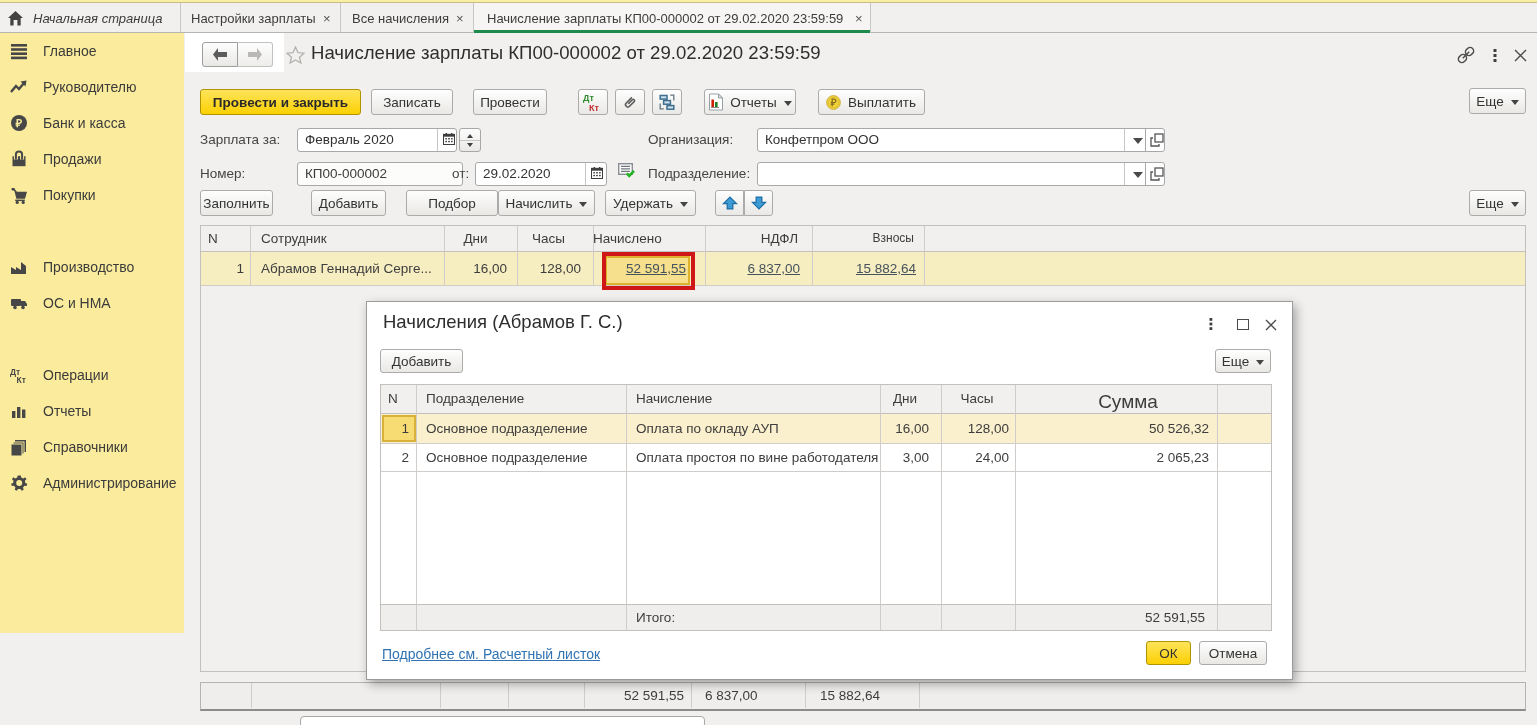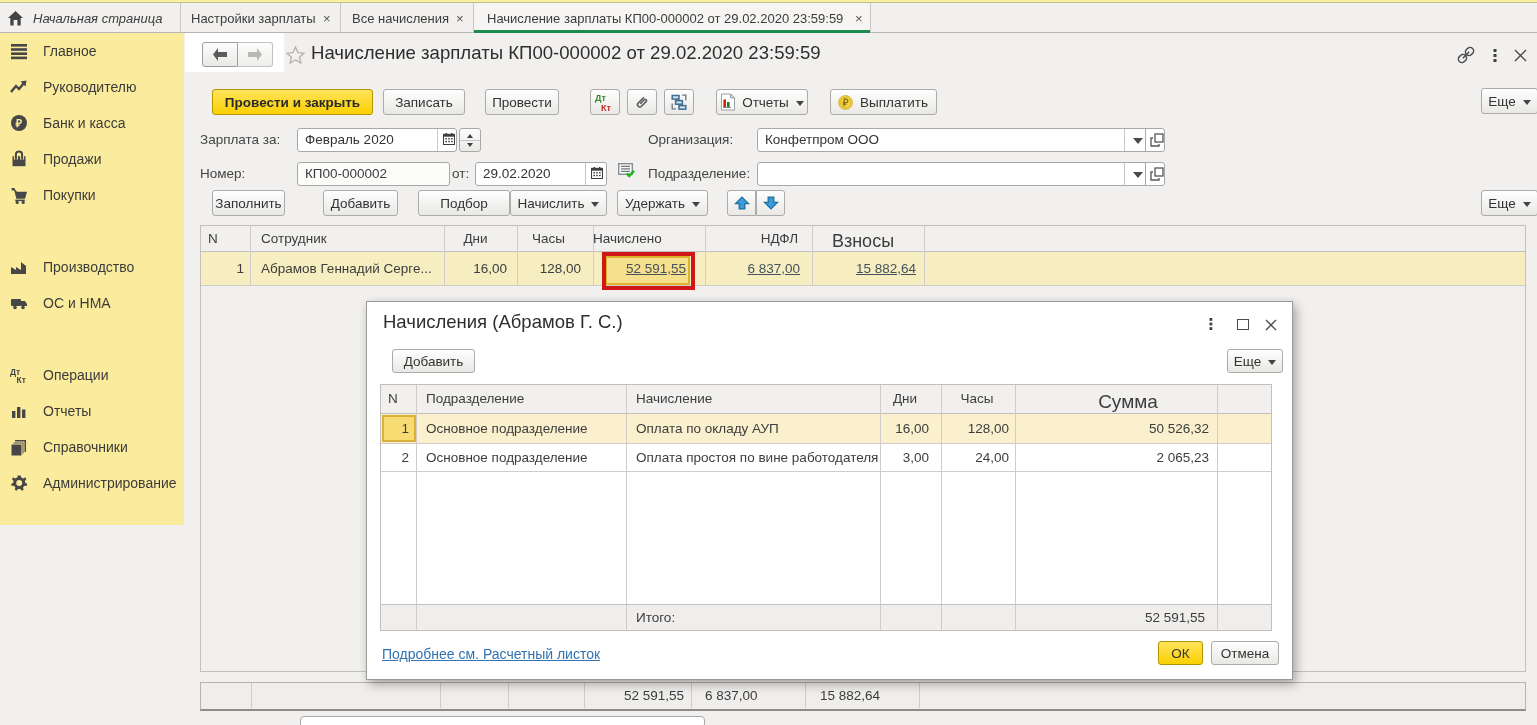--- a/index.html
+++ b/index.html
@@ -11,29 +11,29 @@
 #topstrip { position:absolute; left:0; top:0; width:1537px; height:3px; background:#f7f0a3; border-bottom:1px solid #c5bd8b; }
 #tabbar { position:absolute; left:0; top:3px; width:1537px; height:30px; background:#f1f0ee; border-bottom:1px solid #b7b5b2; }
 .tab { position:absolute; top:0; height:29px; font-size:13px; color:#3c3c3c; white-space:nowrap; }
 .tab .txt { position:absolute; top:8px; }
 .tabsep { position:absolute; top:0; width:1px; height:29px; background:#c9c7c4; }
 .tabx { color:#555; font-size:13px; }
 #activetab { position:absolute; left:473px; top:3px; width:398px; height:30px; background:#f6f5f3; border-left:1px solid #c9c7c4; border-right:1px solid #c9c7c4; }
 #activetab .green { position:absolute; left:0; bottom:0px; width:100%; height:3px; background:#1e8a4d; }
 
 
-#sidebar { position:absolute; left:0; top:33px; width:184px; height:492px; background:#fbec9d; }
+#sidebar { position:absolute; left:0; top:33px; width:184px; height:600px; background:#fbec9d; }
 .sbitem { position:absolute; left:0; width:184px; height:36px; }
 .sbitem .ic { position:absolute; left:10px; top:9px; width:18px; height:18px; }
 .sbitem .tx { position:absolute; left:43px; top:0; line-height:36px; font-size:14px; color:#3b3b3b; white-space:nowrap; }
 
 
 .btn { position:absolute; height:26px; border:1px solid #ababab; border-radius:3px;
   background:linear-gradient(#fefefe,#e9e8e5); font-size:13.5px; color:#333;
-  display:flex; align-items:center; justify-content:center; white-space:nowrap;margin-left:12px; }
+  display:flex; align-items:center; justify-content:center; white-space:nowrap; }
 .btn.small { height:24px; }
 .ybtn { background:linear-gradient(#ffe45a,#fbd003); border:1px solid #b19500; }
 .caret { display:inline-block; width:0; height:0; border-left:4px solid transparent; border-right:4px solid transparent; border-top:5px solid #444; margin-left:7px; position:relative; top:1px; }
 
 
 .inp { position:absolute; height:24px; background:#fff; border:1px solid #a8a8a8; border-radius:3px; font-size:13.5px; color:#333; }
 .inp .val { position:absolute; left:7px; top:3px; white-space:nowrap; }
 .lbl { position:absolute; height:24px; line-height:24px; font-size:13.5px; color:#444; white-space:nowrap; }
 
 
@@ -288,21 +288,21 @@
       <div class="abs" style="left:387px;top:0;width:1px;height:22px;background:#a8a8a8;"></div>
       <svg class="abs" style="left:392px;top:4px;" width="14" height="14" viewBox="0 0 14 14">
           <g fill="none" stroke="#555" stroke-width="1.3">
             <rect x="5" y="1" width="8" height="8"></rect>
             <path d="M3 5 L1 5 L1 13 L9 13 L9 11"></path>
           </g>
         </svg>
     </div>
 
     <div class="lbl" style="left:200px;top:162px;">Номер:</div>
-    <div class="inp" style="left:297px;top:162px;width:153px;background:#fcfcfb;">
+    <div class="inp" style="left:297px;top:162px;width:166px;background:#fcfcfb;">
         <span class="val" style="color:#3c3c3c;">КП00-000002</span>
       </div>
     <div class="lbl" style="left:452px;top:162px;">от:</div>
     <div class="inp" style="left:475px;top:162px;width:132px;">
       <span class="val">29.02.2020</span>
       <div class="abs" style="left:109px;top:0;width:1px;height:22px;background:#c6c6c6;"></div>
       <svg class="abs" style="left:115px;top:3.5px;" width="12" height="12" viewBox="0 0 13 13">
           <rect x="0.5" y="1.5" width="12" height="11" fill="none" stroke="#3d3d3d" stroke-width="1.2"></rect>
           <rect x="0.5" y="1.5" width="12" height="2.5" fill="#3d3d3d"></rect>
           <rect x="2.8" y="0" width="1.6" height="3" fill="#3d3d3d"></rect>
@@ -355,21 +355,21 @@
     <div class="abs" style="left:200px;top:225px;width:1326px;height:447px;background:#f1f0ee;border:1px solid #c2c0bd;"></div>
     <div class="abs" style="left:200px;top:225px;width:1326px;height:27px;background:#f1f0ee;border:1px solid #c2c0bd;"></div>
     <div class="abs" style="left:201px;top:252px;width:1324px;height:33px;background:#f6eec1;"></div>
 
     <div class="abs" style="left:208px;top:231px;font-size:13.5px;color:#3d3d3d;">N</div>
     <div class="abs" style="left:261px;top:231px;font-size:13.5px;color:#3d3d3d;">Сотрудник</div>
     <div class="abs" style="left:444px;top:231px;width:63px;text-align:center;font-size:13.5px;color:#3d3d3d;">Дни</div>
     <div class="abs" style="left:517px;top:231px;width:63px;text-align:center;font-size:13.5px;color:#3d3d3d;">Часы</div>
     <div class="abs" style="left:593px;top:231px;width:91px;text-align:left;font-size:13.5px;color:#3d3d3d;">Начислено</div>
     <div class="abs" style="left:705px;top:231px;width:93px;text-align:right;font-size:13.5px;color:#3d3d3d;">НДФЛ</div>
-    <div class="abs" style="left:812px;top:231px;width:102px;text-align:center;font-size:18px;color:#3d3d3d;">Взносы</div>
+    <div class="abs" style="left:812px;top:231px;width:102px;text-align:right;font-size:12px;color:#3d3d3d;">Взносы</div>
 
     <div class="cellline" style="left:250px;top:226px;width:1px;height:59px;"></div>
     <div class="cellline" style="left:444px;top:226px;width:1px;height:59px;"></div>
     <div class="cellline" style="left:517px;top:226px;width:1px;height:59px;"></div>
     <div class="cellline" style="left:593px;top:226px;width:1px;height:59px;"></div>
     <div class="cellline" style="left:705px;top:226px;width:1px;height:59px;"></div>
     <div class="cellline" style="left:812px;top:226px;width:1px;height:59px;"></div>
     <div class="cellline" style="left:924px;top:226px;width:1px;height:59px;"></div>
     <div class="cellline" style="left:201px;top:285px;width:1324px;height:1px;"></div>
 

